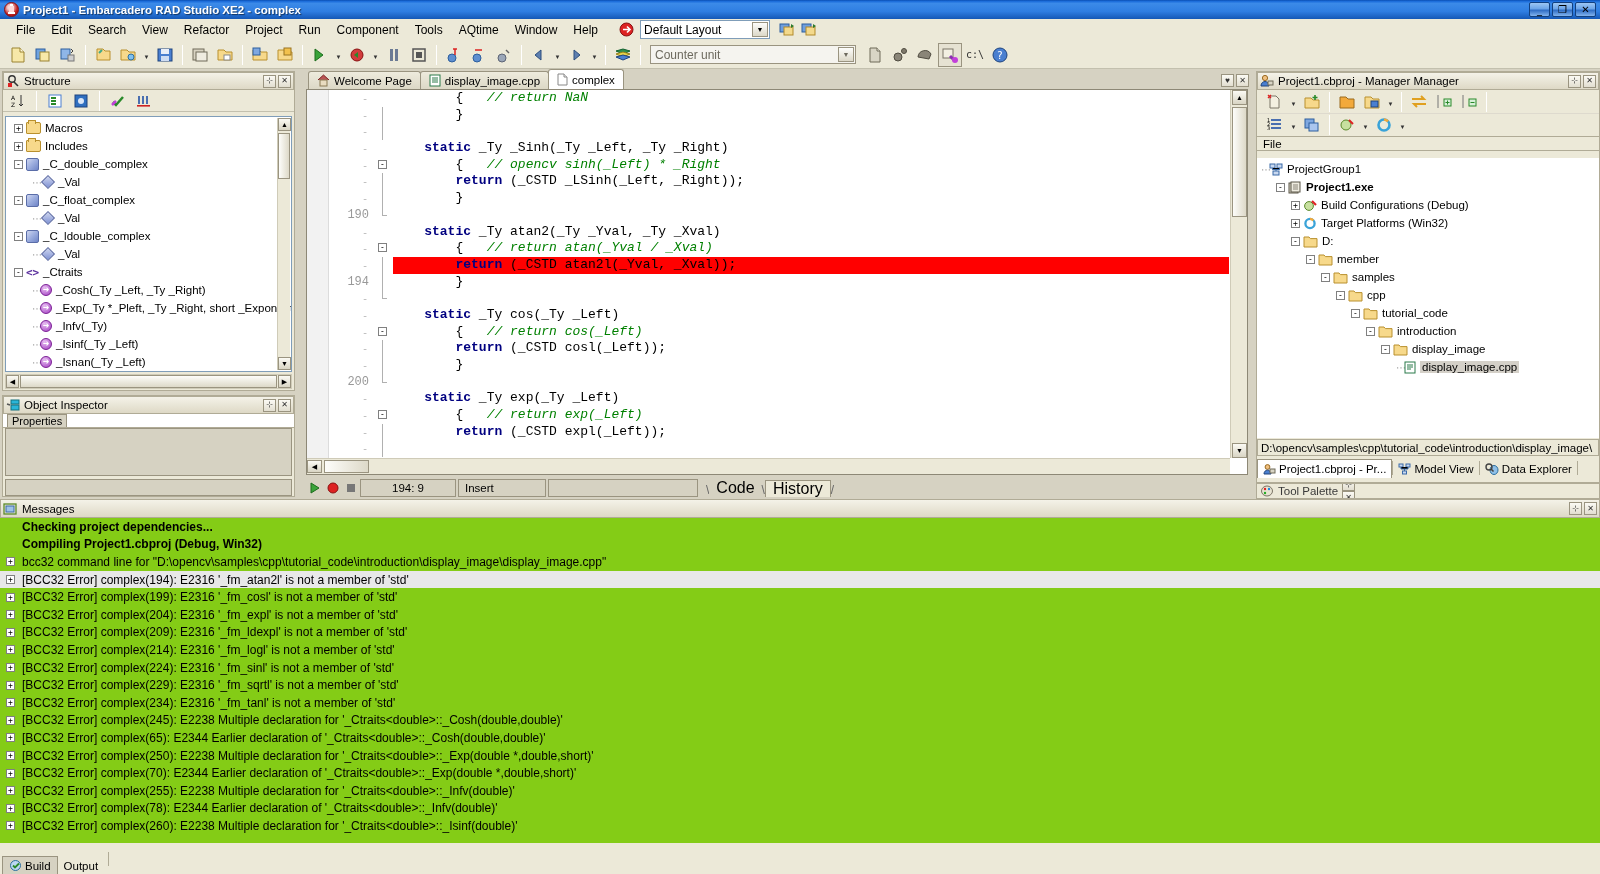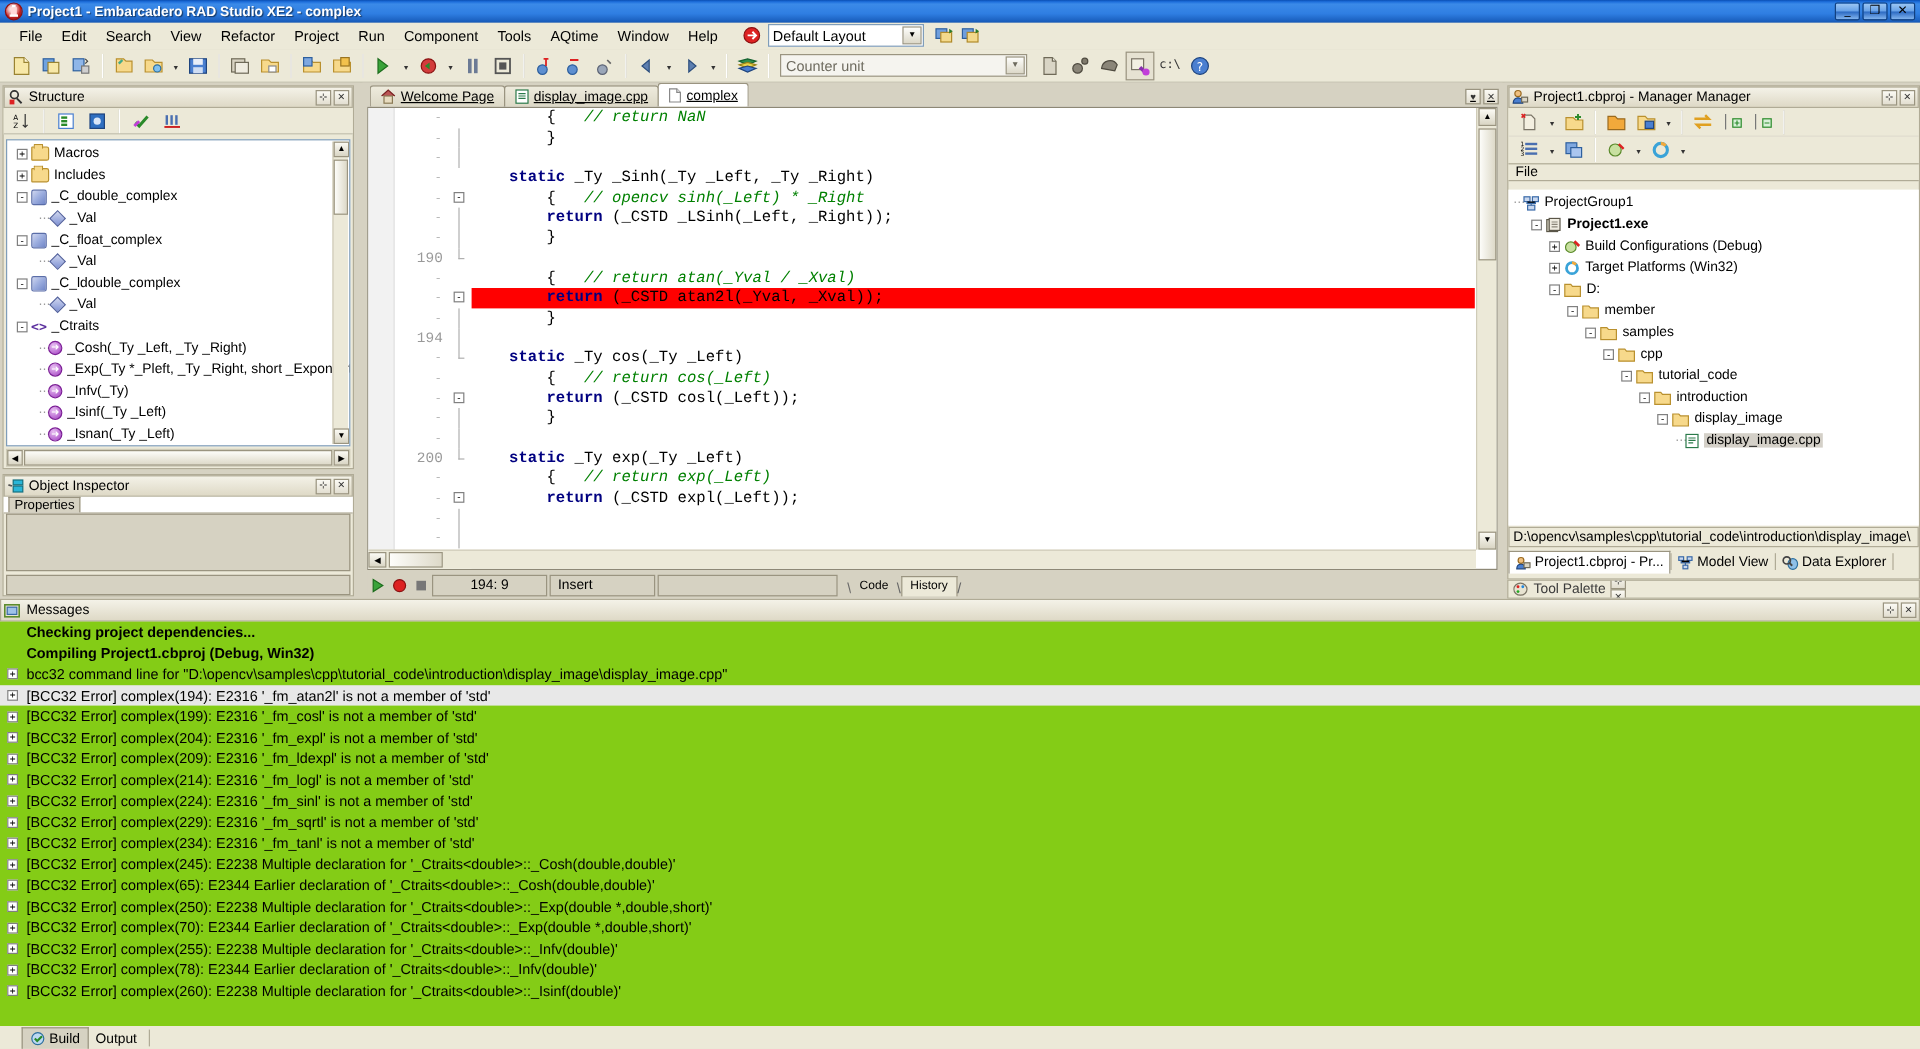--- a/index.html
+++ b/index.html
@@ -91,21 +91,21 @@
   .sbbtn { width:13px;height:13px;background:linear-gradient(180deg,#fbfaf4,#d9d5c4);border:1px solid #9a9480;
            display:flex;align-items:center;justify-content:center;font-size:7px;}
   .sbthumb { position:absolute;left:0;right:0;background:linear-gradient(90deg,#fdfdfa,#ddd9c8);border:1px solid #9a9480;}
   .hbarwrap { position:absolute;left:2px;right:2px;bottom:1px;height:15px;background:#ece9d8;border:1px solid #cfcbb8;}
   #object-inspector { position:absolute;left:2px;top:326px;width:293px;height:102px;background:#ece9d8;border:1px solid #b0ab96;}
   #oi-tabstrip { height:14px;background:#fff;border-bottom:1px solid #b0ab96;display:flex;align-items:flex-end;padding-left:4px;}
   #oi-tab { font-size:11px;background:#d6d2c2;border:1px solid #9a9480;border-bottom:none;padding:0 4px;height:13px;line-height:13px;}
   #oi-body { position:absolute;left:2px;top:32px;right:2px;height:48px;background:#d6d2c2;border:1px solid #9a9480;}
   #oi-body2 { position:absolute;left:2px;top:83px;right:2px;height:17px;background:#d6d2c2;border:1px solid #9a9480;}
   
-  #editor { position:absolute; left:302px; top:0; width:950px; height:430px; background:#d6d2c2;text-decoration:underline; }
+  #editor { position:absolute; left:302px; top:0; width:950px; height:430px; background:#d6d2c2; }
   #editor-tabs { height:20px; display:flex; align-items:flex-end; padding-left:6px; gap:0; background:#d6d2c2;}
   .etab { height:18px; display:flex;align-items:center; gap:4px; padding:0 8px; font-size:11.5px;
           background:linear-gradient(180deg,#eeebdd,#dcd8c6); border:1px solid #9a9480; border-bottom:none;
           border-radius:3px 3px 0 0; margin-right:-1px; }
   .etab.active { background:#fff; height:20px; font-weight:normal; }
   #etab-right { margin-left:auto; display:flex; gap:2px; padding:0 3px 2px 0; align-items:flex-end;}
   #editor-body { position:absolute; left:4px; top:20px; right:4px; bottom:24px; background:#fff; border:1px solid #8d8876; }
   #gutter-fold { position:absolute;left:0;top:0;width:22px;bottom:0;background:#f2f2f2;border-right:1px solid #dcdcdc;}
   #linenums { position:absolute;left:22px;top:0;width:46px;bottom:0;background:#fff; }
   #foldcol { position:absolute;left:68px;top:0;width:18px;bottom:0;background:#fff;}
@@ -116,21 +116,21 @@
   .tick { position:absolute;right:8px;color:#b9b9b9;font-size:11px;line-height:16.7px;}
   .kw { color:#000080; font-weight:bold; }
   .cm { color:#008000; font-style:italic; }
   .errline { background:#ff0000; color:#000; }
   .errline .kw{color:#000080;}
   #v-scroll-ed { position:absolute;right:0;top:0;width:17px;bottom:16px;background:#ece9d8;border-left:1px solid #cfcbb8;}
   #h-scroll-ed { position:absolute;left:0;right:17px;bottom:0;height:16px;background:#ece9d8;border-top:1px solid #cfcbb8;}
   #editor-status { position:absolute;left:4px;right:4px;bottom:0;height:22px;background:#d6d2c2;display:flex;align-items:center;gap:0;}
   .statcell { height:18px;border:1px solid #9a9480;background:#d6d2c2;display:flex;align-items:center;padding:0 6px;font-size:11.5px;margin-right:2px;}
   .dbgbtn { width:18px;height:18px;display:flex;align-items:center;justify-content:center;}
-  .vtab { height:17px;padding:0 7px;font-size:10px;display:flex;align-items:center;background:#d6d2c2;}
+  .vtab { height:17px;padding:0 7px;font-size:16px;display:flex;align-items:center;background:#d6d2c2;}
   
   #rightdock { position:absolute; left:1254px; top:0; width:346px; height:430px; background:#d6d2c2;}
   #pm-panel { position:absolute;left:2px;top:2px;right:0px;height:412px;background:#ece9d8;border:1px solid #b0ab96;}
   .pm-toolbar { height:24px;background:#ece9d8;display:flex;align-items:center;padding-left:6px;gap:1px;border-bottom:1px solid #dedace;}
   #pm-filehdr { height:15px;background:#ece9d8;border-top:1px solid #b0ab96;border-bottom:1px solid #b0ab96;
                 display:flex;align-items:center;padding-left:6px;font-size:11.5px;}
   #pm-tree { position:absolute;left:0;top:86px;right:0;bottom:44px;background:#fff;overflow:hidden;}
   #pm-path { position:absolute;left:0;right:0;bottom:26px;height:17px;background:#ece9d8;border:1px solid #b0ab96;
              display:flex;align-items:center;padding-left:3px;font-size:11.5px;white-space:nowrap;overflow:hidden;}
   #pm-tabs { position:absolute;left:0;right:0;bottom:4px;height:20px;display:flex;align-items:flex-end;gap:0;}
@@ -140,21 +140,21 @@
   
   #messages { position:absolute; top:499px; left:0; width:1600px; height:375px; background:#ece9d8; }
   #msg-header { height:19px;background:linear-gradient(180deg,#f4f2e8,#ded9c6);border:1px solid #b0ab96;
                 display:flex;align-items:center;padding:0 2px;gap:5px;font-size:11.5px;}
   #msg-list { position:absolute;left:0;top:19px;right:0;bottom:19px;background:#84cc16;overflow:hidden;}
   .mrow { height:17.6px;display:flex;align-items:center;font-size:12px;white-space:nowrap;padding-left:6px;}
   .mrow.alt { background:#e8e8e8; }
   .mrow.bold { font-weight:bold; padding-left:22px; }
   .plusbox { width:9px;height:9px;border:1px solid #808080;background:#fff;font-size:8px;line-height:7px;text-align:center;
              margin-right:7px;flex:none;font-family:"DejaVu Sans Mono",monospace;}
-  #msg-tabs { position:absolute;left:0;right:0;bottom:0;height:19px;background:#ece9d8;display:flex;align-items:flex-end;padding-left:18px;}
+  #msg-tabs { position:absolute;left:0;right:0;bottom:0;height:31px;background:#ece9d8;display:flex;align-items:flex-end;padding-left:2px;}
   .mtab{height:17px;display:flex;align-items:center;gap:3px;padding:0 6px;font-size:11.5px;}
   .mtab.active{background:#d6d2c2;border:1px solid #9a9480;border-bottom:none;height:18px;font-weight:normal;}
   #msg-hdr-icons{margin-left:auto;display:flex;gap:2px;}
   svg { display:block; }
 </style>
 </head>
 <body>
 
 <div id="titlebar">
   <div class="ticon">
@@ -737,20 +737,21 @@
         </div>
       <div id="codearea">
           <div class="cline">        {   <span class="cm">// return NaN</span></div>
           <div class="cline">        }</div>
           <div class="cline"></div>
           <div class="cline">    <span class="kw">static</span> _Ty _Sinh(_Ty _Left, _Ty _Right)</div>
           <div class="cline">        {   <span class="cm">// opencv sinh(_Left) * _Right</span></div>
           <div class="cline">        <span class="kw">return</span> (_CSTD _LSinh(_Left, _Right));</div>
           <div class="cline">        }</div>
           <div class="cline"></div>
+          <div class="cline">    <span class="kw">static</span> _Ty atan2(_Ty _Yval, _Ty _Xval)</div>
           <div class="cline">        {   <span class="cm">// return atan(_Yval / _Xval)</span></div>
           <div class="cline errline" style="width: 1148px; margin-left: -4px; padding-left: 4px;">        <span class="kw">return</span> (_CSTD atan2l(_Yval, _Xval));</div>
           <div class="cline">        }</div>
           <div class="cline"></div>
           <div class="cline">    <span class="kw">static</span> _Ty cos(_Ty _Left)</div>
           <div class="cline">        {   <span class="cm">// return cos(_Left)</span></div>
           <div class="cline">        <span class="kw">return</span> (_CSTD cosl(_Left));</div>
           <div class="cline">        }</div>
           <div class="cline"></div>
           <div class="cline">    <span class="kw">static</span> _Ty exp(_Ty _Left)</div>

